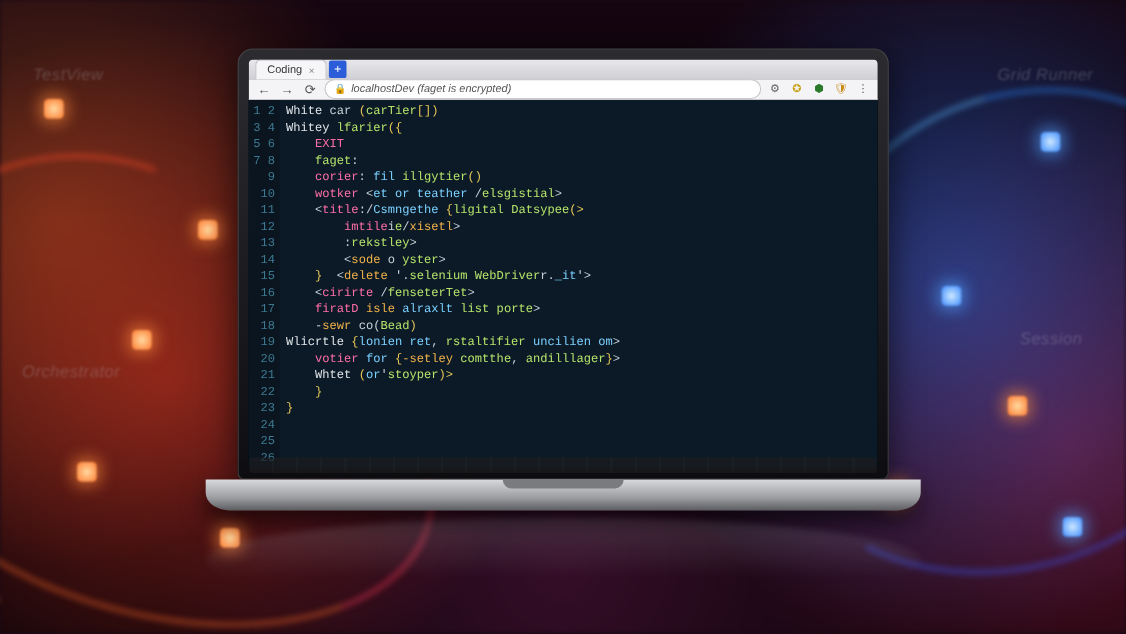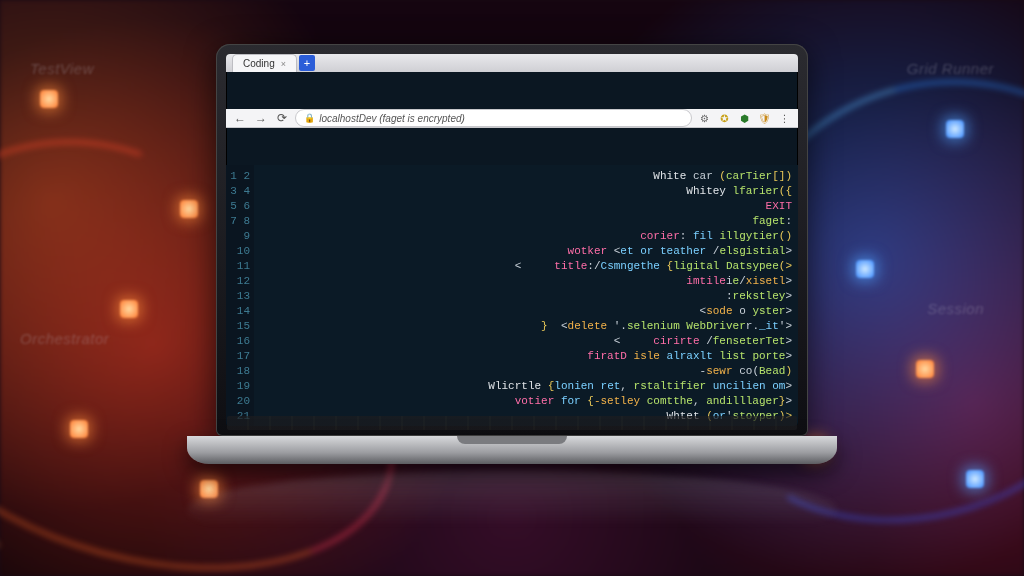--- a/index.html
+++ b/index.html
@@ -53,21 +53,20 @@
     padding: 10px;
     box-shadow: 0 6px 30px rgba(0,0,0,0.6), inset 0 0 0 1px #444;
   }
   .screen {
     width: 100%; height: 100%;
     background: #0b1722;
     border-radius: 4px;
     overflow: hidden;
     display: flex; flex-direction: column;
     box-shadow: inset 0 0 0 1px #000;
-    gap: 37px;
   }
   .base {
     width: 650px; height: 28px; margin-left: -29px;
     background: linear-gradient(#d8d9dc, #9b9ca0 60%, #5c5d61);
     border-radius: 0 0 22px 22px / 0 0 16px 16px;
     box-shadow: 0 10px 22px rgba(0,0,0,0.6);
     position: relative;
   }
   .base::before {
     content:""; position:absolute; left:50%; top:0; transform:translateX(-50%);
@@ -125,25 +124,25 @@
   .editor {
     flex:1; display:flex; background:#0b1a26;
     font-family: Consolas, "Courier New", monospace;
     font-size: 11px; line-height: 15px;
   }
   .gutter {
     width: 28px; padding: 4px 4px 4px 0; text-align:right;
     color:#3d7a91; background:#0a1520; user-select:none;
   }
   .code {
-    flex:1; padding: 4px 6px; white-space: pre; color:#8fae84;text-align:right;
+    flex:1; padding: 4px 6px; white-space: pre; color:#8fae84;
   }      
   .fn  { color:#b6e36b; }                          
   .str { color:#f2b24a; }                          
-  .cm  { color:#ff6ea8;margin-left:33px; }                          
+  .cm  { color:#ff6ea8; }                          
   .ty  { color:#7bd0ff; }
   .pn  { color:#c8d0d8; }                          
   .wt  { color:#e0e4e8; }
   .br  { color:#e9c858; }
 </style>
 </head>
 <body>
 
 <div class="bg"></div>
 <div class="swirl s1"></div>

